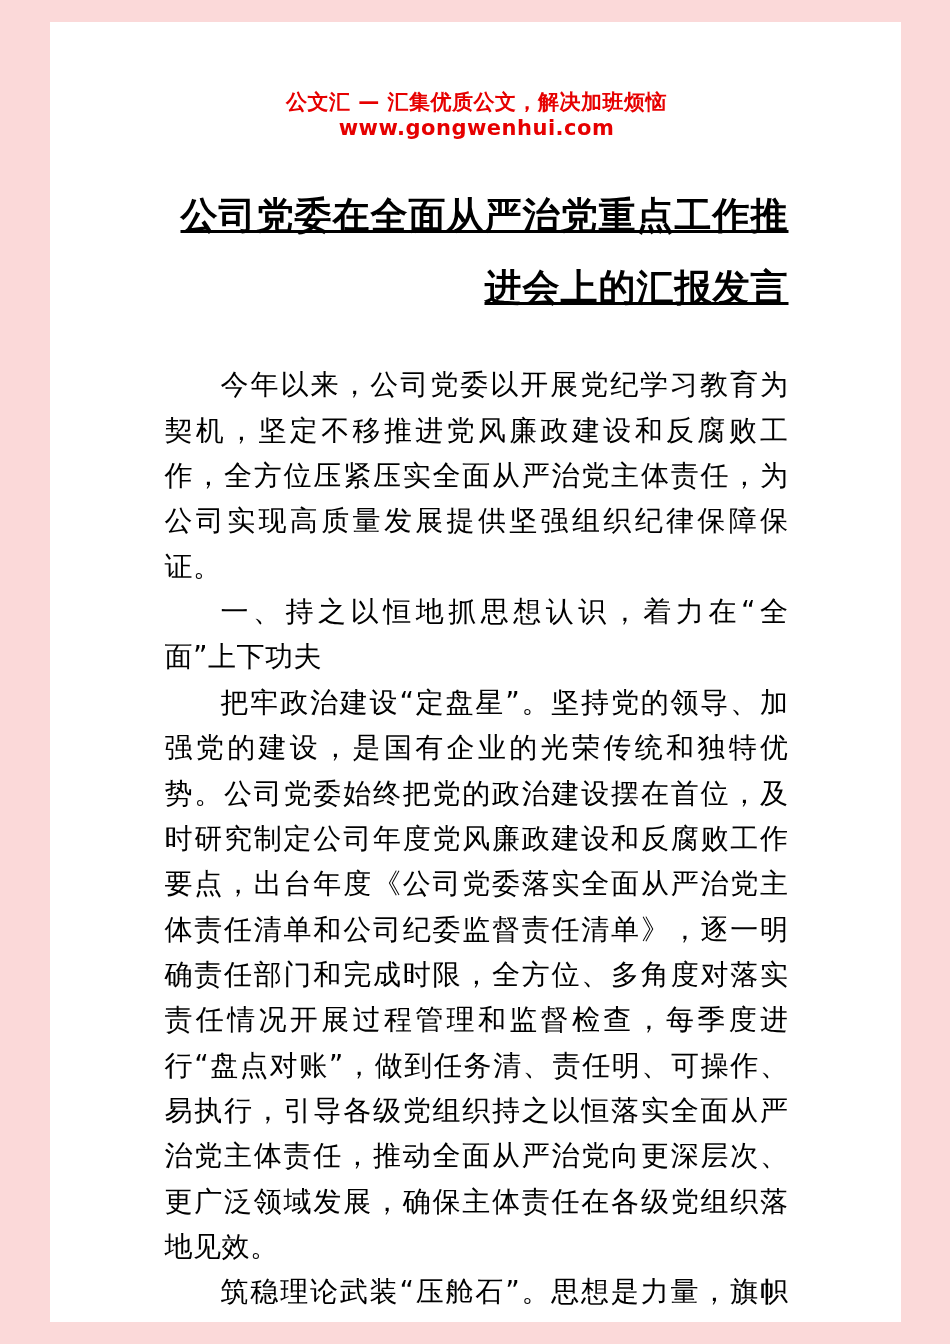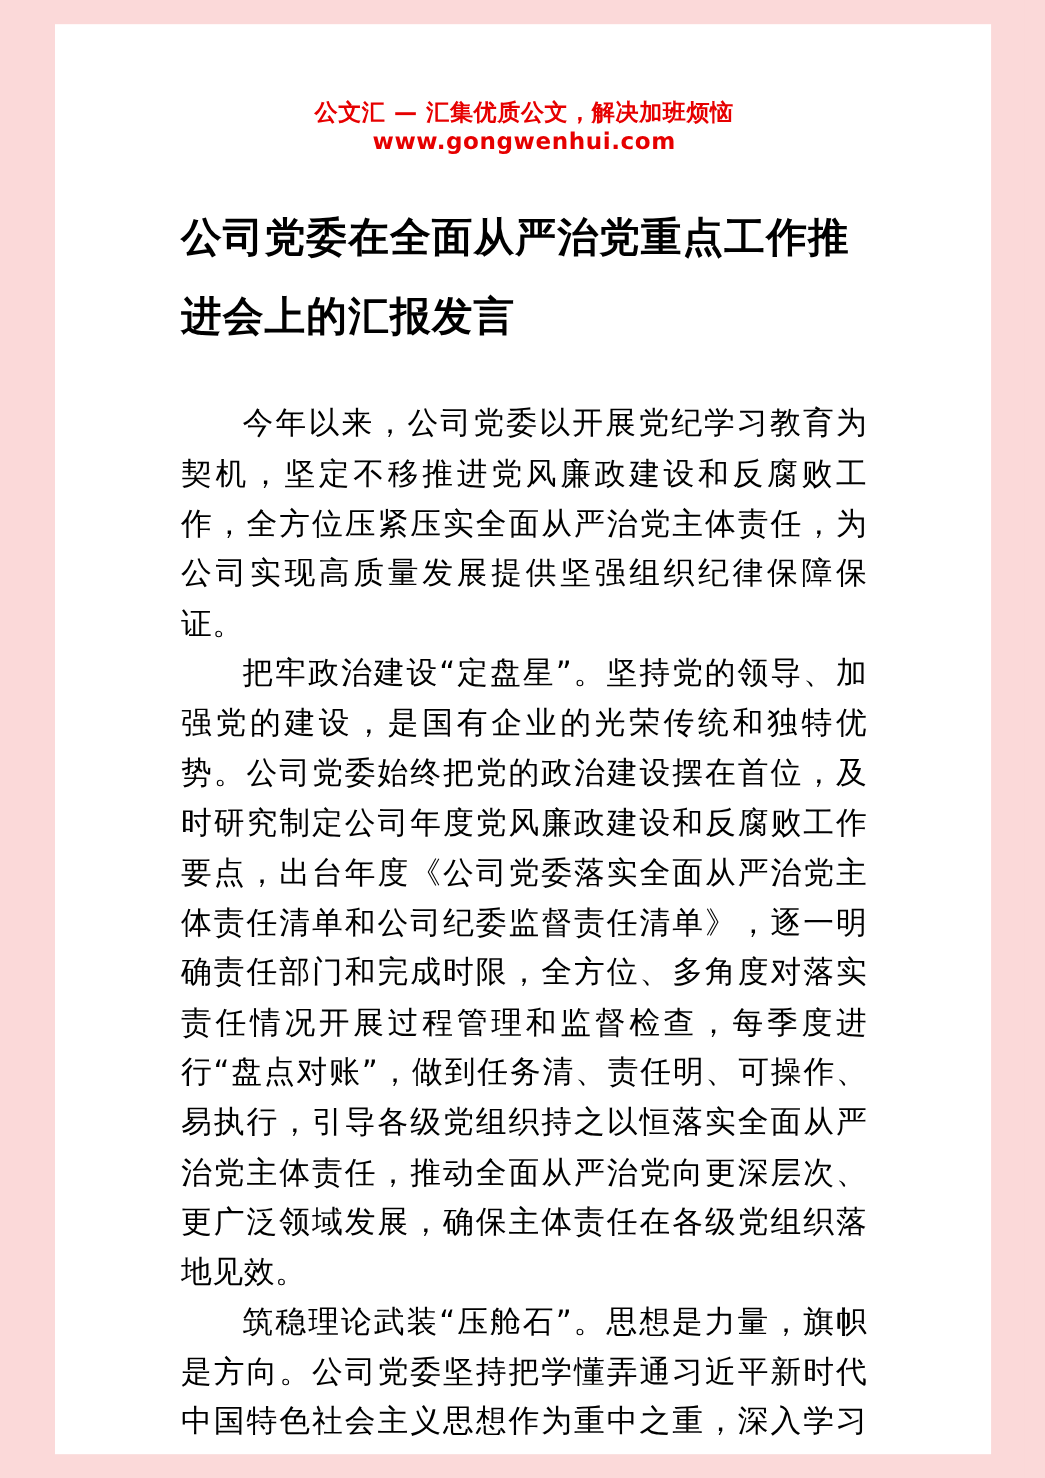--- a/index.html
+++ b/index.html
@@ -27,27 +27,28 @@
   }
   .site-notice {
     text-align: center;
     color: #e60000;
     font-size: 21px;
     font-weight: bold;
     margin: 18px 0 40px 0;
     letter-spacing: 0.5px;
   }
   .doc-title {
-    text-align: left;
+    text-align: right;
     color: #000000;
     font-size: 37px;
     font-weight: bold;
     line-height: 1.95;
     margin: 0 0 38px 0;
     letter-spacing: 1px;
+    text-decoration: underline;
   }
   .doc-body p {
     color: #000000;
     font-size: 28px;
     line-height: 1.62;
     margin: 0;
     text-align: justify;
     text-indent: 2em;
     letter-spacing: 0.5px;
     word-break: break-all;
@@ -58,18 +59,19 @@
 
 <div class="canvas">
   <div class="page">
 
     <div class="site-notice">公文汇 — 汇集优质公文，解决加班烦恼 www.gongwenhui.com</div>
 
     <h1 class="doc-title">公司党委在全面从严治党重点工作推进会上的汇报发言</h1>
 
     <div class="doc-body">
       <p>今年以来，公司党委以开展党纪学习教育为契机，坚定不移推进党风廉政建设和反腐败工作，全方位压紧压实全面从严治党主体责任，为公司实现高质量发展提供坚强组织纪律保障保证。</p>
+      <p>一、持之以恒地抓思想认识，着力在“全面”上下功夫</p>
       <p>把牢政治建设“定盘星”。坚持党的领导、加强党的建设，是国有企业的光荣传统和独特优势。公司党委始终把党的政治建设摆在首位，及时研究制定公司年度党风廉政建设和反腐败工作要点，出台年度《公司党委落实全面从严治党主体责任清单和公司纪委监督责任清单》，逐一明确责任部门和完成时限，全方位、多角度对落实责任情况开展过程管理和监督检查，每季度进行“盘点对账”，做到任务清、责任明、可操作、易执行，引导各级党组织持之以恒落实全面从严治党主体责任，推动全面从严治党向更深层次、更广泛领域发展，确保主体责任在各级党组织落地见效。</p>
       <p>筑稳理论武装“压舱石”。思想是力量，旗帜是方向。公司党委坚持把学懂弄通习近平新时代中国特色社会主义思想作为重中之重，深入学习关于党的自我革命的重要思想，深化落实党委会“第一议题”和党委理论学习中心组学习制度，通过开展专题研讨、理论宣讲等活动，采取书记领学、个人自学、座谈交流等方式，引导党员干部深刻理解全面从严治党的重要意义，以思想到位、行动对标带动贯彻落实。健全政治要件闭环落实机制，建立习近平总</p>
     </div>
 
   </div>
 </div>
 
 </body></html>

